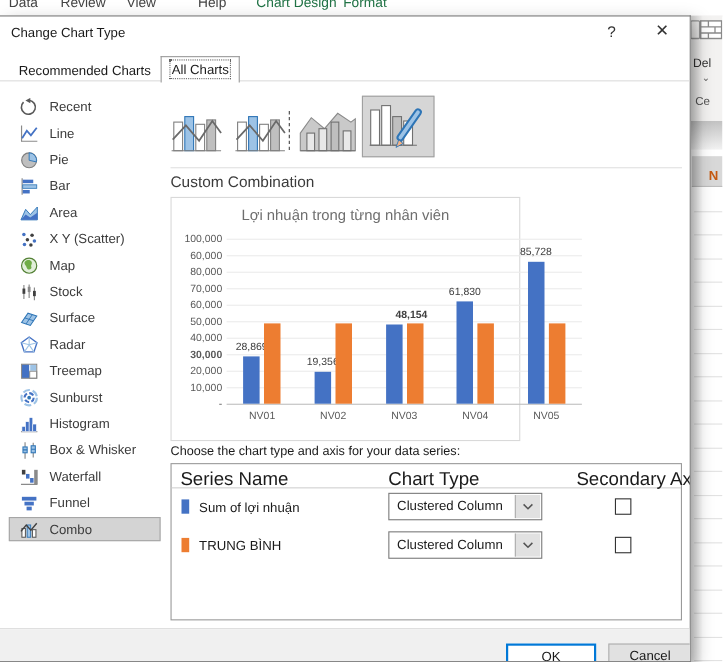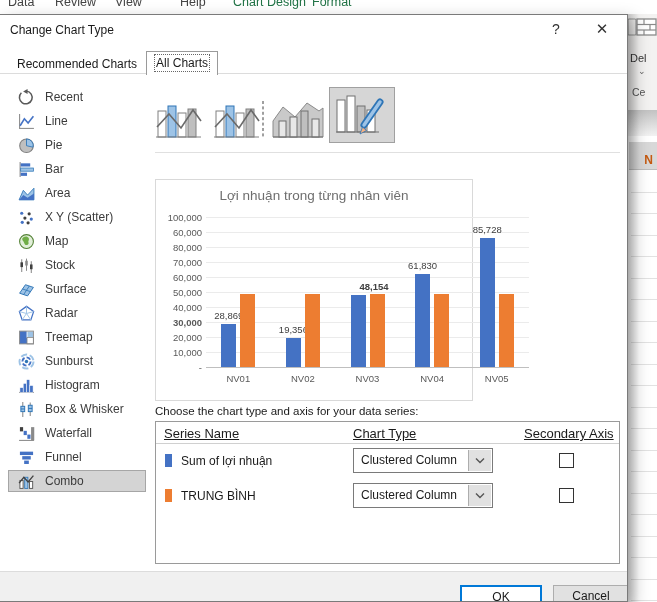--- a/index.html
+++ b/index.html
@@ -59,21 +59,21 @@
   .ch-title{position:absolute;left:0;top:8px;width:100%;text-align:center;font-size:13.5px;color:#6e6e6e;}
   .ch-grid{position:absolute;height:0;border-top:1px solid #ebebeb;}
   .ch-axis{position:absolute;height:0;border-top:1px solid #bfbfbf;}
   .ch-ytick{position:absolute;width:44px;text-align:right;font-size:9.5px;color:#595959;}
   .ch-cat{position:absolute;text-align:center;font-size:9.5px;color:#595959;}
   .ch-bar{position:absolute;}
   .ch-dlabel{position:absolute;width:60px;text-align:center;font-size:9.5px;color:#404040;white-space:nowrap;}
 
   .prompt{position:absolute;left:155px;top:390px;font-size:11.5px;color:#1a1a1a;}
   .stable{position:absolute;left:155px;top:406px;width:465px;height:143px;border:1px solid #9a9a9a;box-sizing:border-box;background:#fff;}
-  .st-head{position:absolute;top:4px;font-size:13px;color:#1a1a1a;white-space:nowrap;text-decoration:underline;}
+  .st-head{position:absolute;top:4px;font-size:17px;color:#1a1a1a;white-space:nowrap;}
   .st-hline{position:absolute;left:0;top:21px;width:100%;border-top:1px solid #d0d0d0;}
   .st-row{position:absolute;left:0;width:100%;height:34px;}
   .st-swatch{position:absolute;left:9px;top:6px;width:7px;height:13px;}
   .st-name{position:absolute;left:25px;top:6px;font-size:12px;color:#1a1a1a;white-space:nowrap;}
   .dd{position:absolute;left:197px;top:0px;width:140px;height:25px;background:#fff;border:1px solid #7a7a7a;box-sizing:border-box;}
   .dd-text{position:absolute;left:7px;top:4px;font-size:12px;color:#1a1a1a;white-space:nowrap;}
   .dd-arrow{position:absolute;right:1px;top:1px;width:22px;height:21px;background:#e1e1e1;border-left:1px solid #adadad;display:flex;align-items:center;justify-content:center;}
   .cb{position:absolute;left:403px;top:5px;width:13px;height:13px;background:#fff;border:1px solid #333;box-sizing:content-box;}
 
   .footer{position:absolute;left:0;top:557px;width:627px;height:31px;background:#f0f0f0;}
@@ -335,20 +335,21 @@
             <rect x="12" y="4" width="8" height="36" fill="#fff" stroke="#707070"></rect>
             <rect x="22" y="14" width="8" height="26" fill="#bfbfbf" stroke="#707070"></rect>
             <rect x="32" y="18" width="8" height="22" fill="#fff" stroke="#707070"></rect>
             <line x1="1" y1="40" x2="44" y2="40" stroke="#707070"></line>
             <line x1="45" y1="10" x2="29" y2="33" stroke="#2e75b6" stroke-width="7" stroke-linecap="round"></line>
             <line x1="45" y1="10" x2="29" y2="33" stroke="#9dc3e6" stroke-width="3.4" stroke-linecap="round"></line>
             <polygon points="27.5,35 25,42 31.5,38.5" fill="#f4b183" stroke="#2e75b6" stroke-width="0.8"></polygon>
           </svg></div>
       </div>
     <div class="hdiv"></div>
+    <div class="section-title">Custom Combination</div>
 
     <div class="chartbox" id="chartbox">
         <div class="ch-title">Lợi nhuận  trong từng nhân viên</div>
         <div class="ch-grid" style="left: 50px; width: 323px; top: 37px;"></div>
         <div class="ch-ytick" style="left: 2px; top: 32px;">100,000</div>
         <div class="ch-grid" style="left: 50px; width: 323px; top: 52px;"></div>
         <div class="ch-ytick" style="left: 2px; top: 47px;">60,000</div>
         <div class="ch-grid" style="left: 50px; width: 323px; top: 67px;"></div>
         <div class="ch-ytick" style="left: 2px; top: 62px;">80,000</div>
         <div class="ch-grid" style="left: 50px; width: 323px; top: 82px;"></div>

